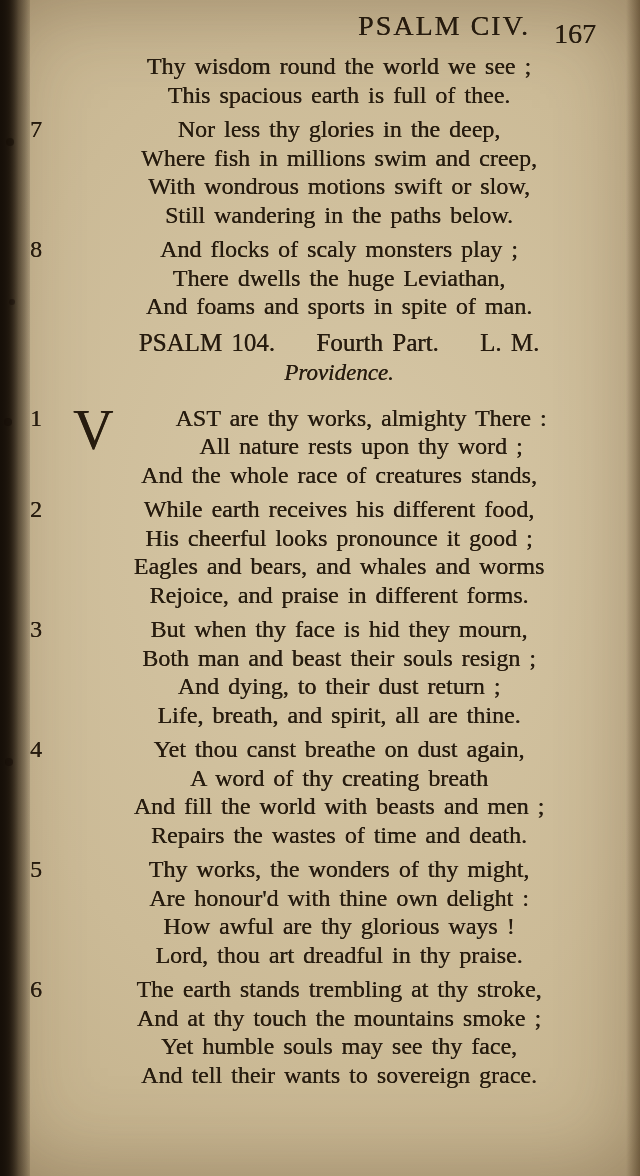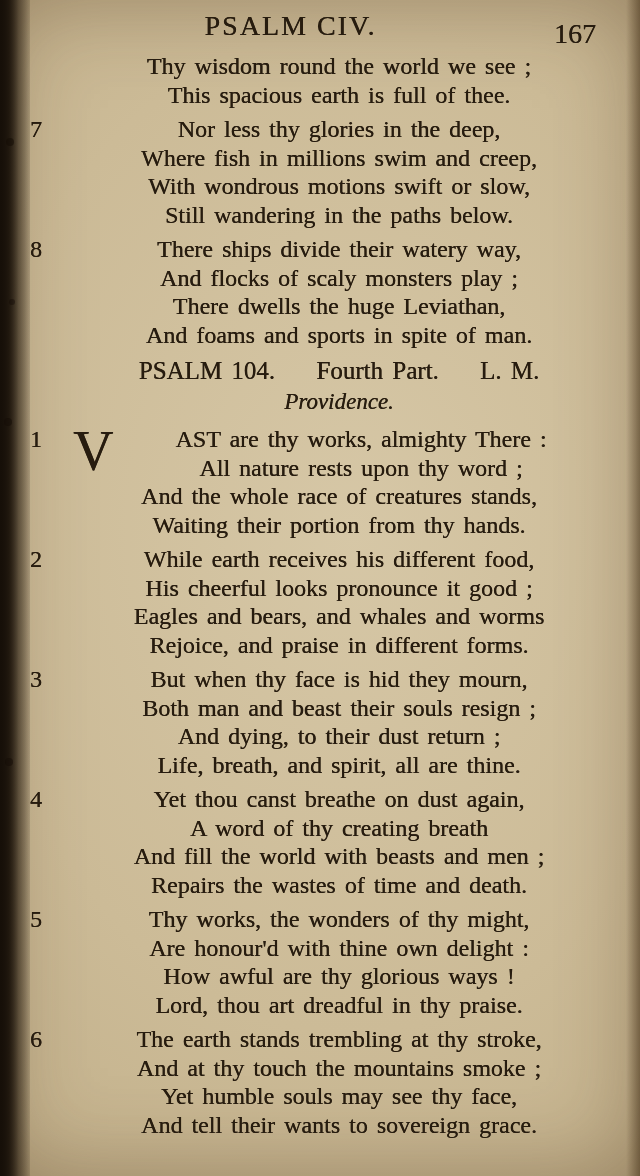--- a/index.html
+++ b/index.html
@@ -36,21 +36,21 @@
     box-shadow: 8px 140px 0 2px rgba(20,12,6,.55),
                 6px 420px 0 2px rgba(20,12,6,.5),
                 10px 300px 0 1px rgba(20,12,6,.45),
                 7px 760px 0 2px rgba(20,12,6,.5);
     pointer-events: none;
   }
 
   .header { position: relative; height: 46px; padding-top: 12px; }
   .running-title {
     position: absolute; left: 30px; right: 110px; top: 10px;
-    text-align: center; font-size: 28px; letter-spacing: 2px;
+    text-align: right; font-size: 28px; letter-spacing: 2px;
     text-shadow: 0.3px 0 0 currentColor;
     padding-left: 21px;
   }
   .page-number {
     position: absolute; right: 44px; top: 10px; font-size: 28px;
     text-shadow: 0.3px 0 0 currentColor;
     margin-top: 8px;
   }
 
   .body {
@@ -68,21 +68,21 @@
   .line { white-space: nowrap; text-align: center; }
 
   .psalm-heading {
     text-align: center; font-size: 25px;
     margin: 8px 0 2px 0;
   }
   .psalm-heading .seg { margin: 0 16px; }
   .ph-part { }
   .psalm-subtitle {
     text-align: center; font-style: italic; font-size: 23px;
-    margin-bottom: 9px;
+    margin-bottom: 16px;
   }
 
   .dropcap-stanza .dropcap {
     position: absolute; left: -3px; top: 0;
     font-size: 56px; line-height: 52px;
   }
   .cap-indent { padding-left: 44px; }
 </style>
 </head>
 <body>
@@ -107,40 +107,38 @@
     <div class="stanza">
       <span class="vnum">7</span>
       <p class="line">Nor less thy glories in the deep,</p>
       <p class="line">Where fish in millions swim and creep,</p>
       <p class="line">With wondrous motions swift or slow,</p>
       <p class="line">Still wandering in the paths below.</p>
     </div>
 
     <div class="stanza">
       <span class="vnum">8</span>
-      <p class="line">There ships divide their watery way,</p>
       <p class="line">And flocks of scaly monsters play ;</p>
       <p class="line">There dwells the huge Leviathan,</p>
       <p class="line">And foams and sports in spite of man.</p>
     </div>
 
     <div class="psalm-heading">
       <span class="seg ph-psalm">PSALM 104.</span>
       <span class="seg ph-part">Fourth Part.</span>
       <span class="seg ph-meter">L. M.</span>
     </div>
     <div class="psalm-subtitle">Providence.</div>
 
     <div class="stanza dropcap-stanza">
       <span class="vnum">1</span>
       <span class="dropcap">V</span>
       <p class="line cap-indent">AST are thy works, almighty There :</p>
       <p class="line cap-indent">All nature rests upon thy word ;</p>
       <p class="line">And the whole race of creatures stands,</p>
-      <p class="line">Waiting their portion from thy hands.</p>
     </div>
 
     <div class="stanza">
       <span class="vnum">2</span>
       <p class="line">While earth receives his different food,</p>
       <p class="line">His cheerful looks pronounce it good ;</p>
       <p class="line">Eagles and bears, and whales and worms</p>
       <p class="line">Rejoice, and praise in different forms.</p>
     </div>
 

